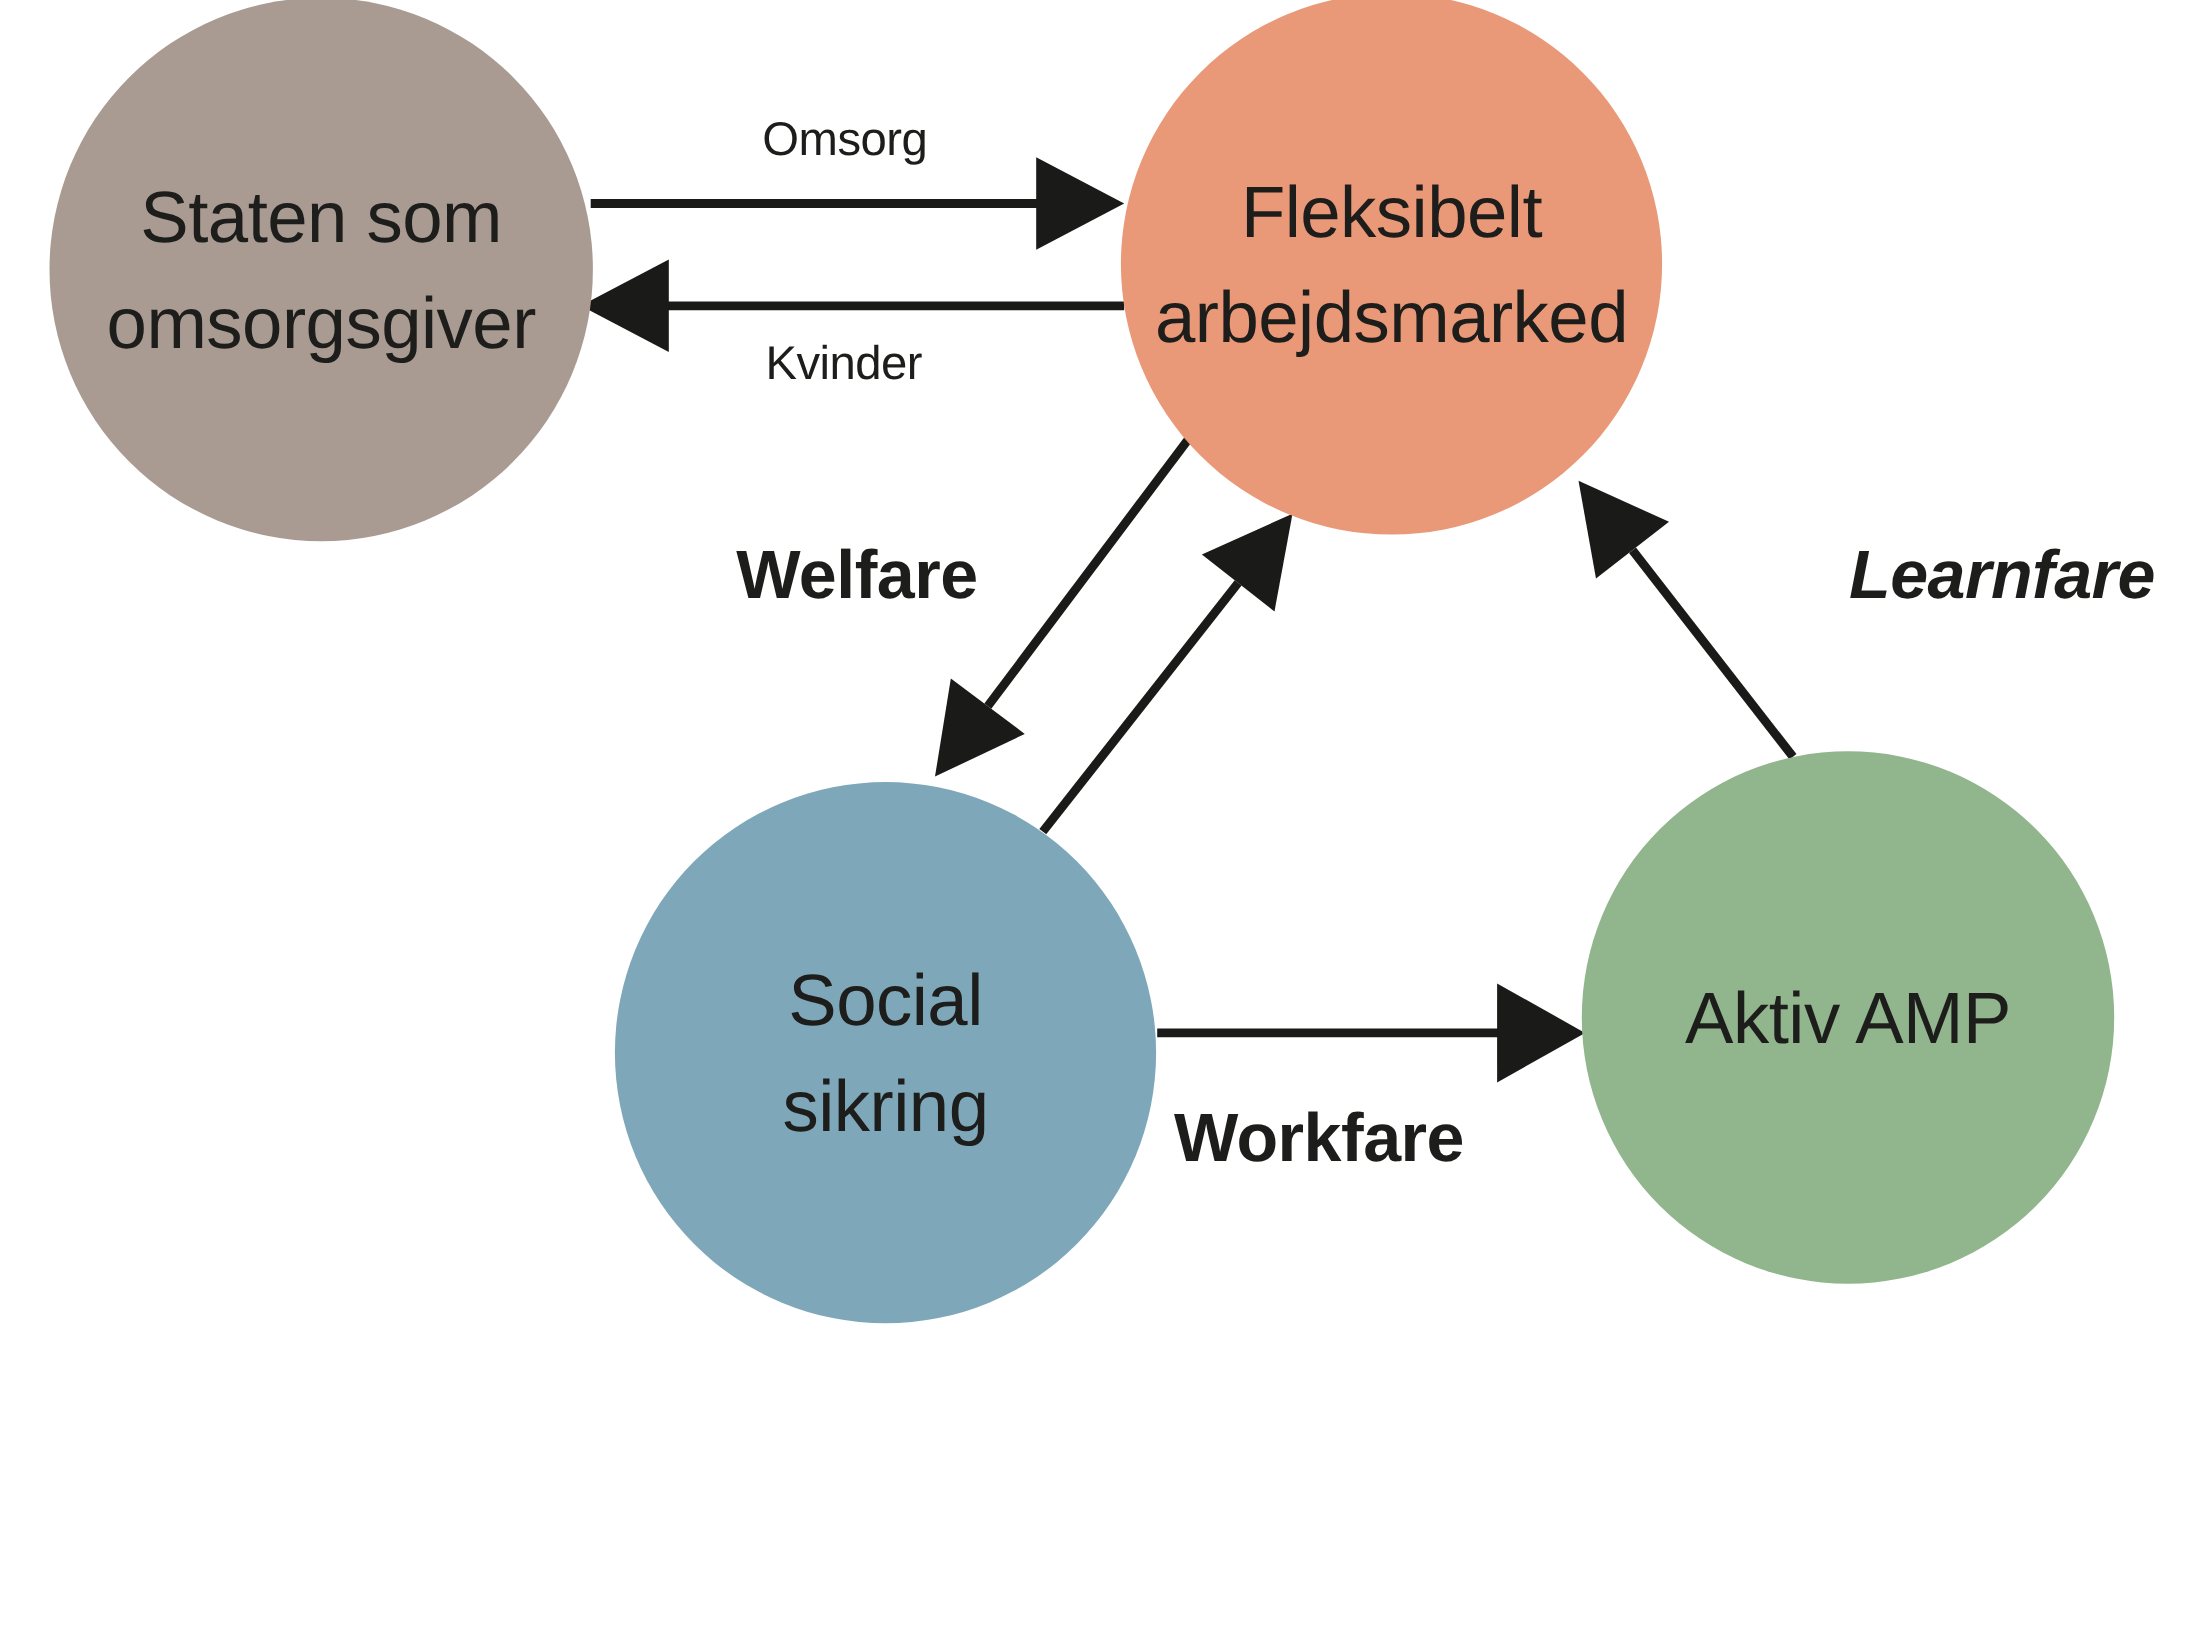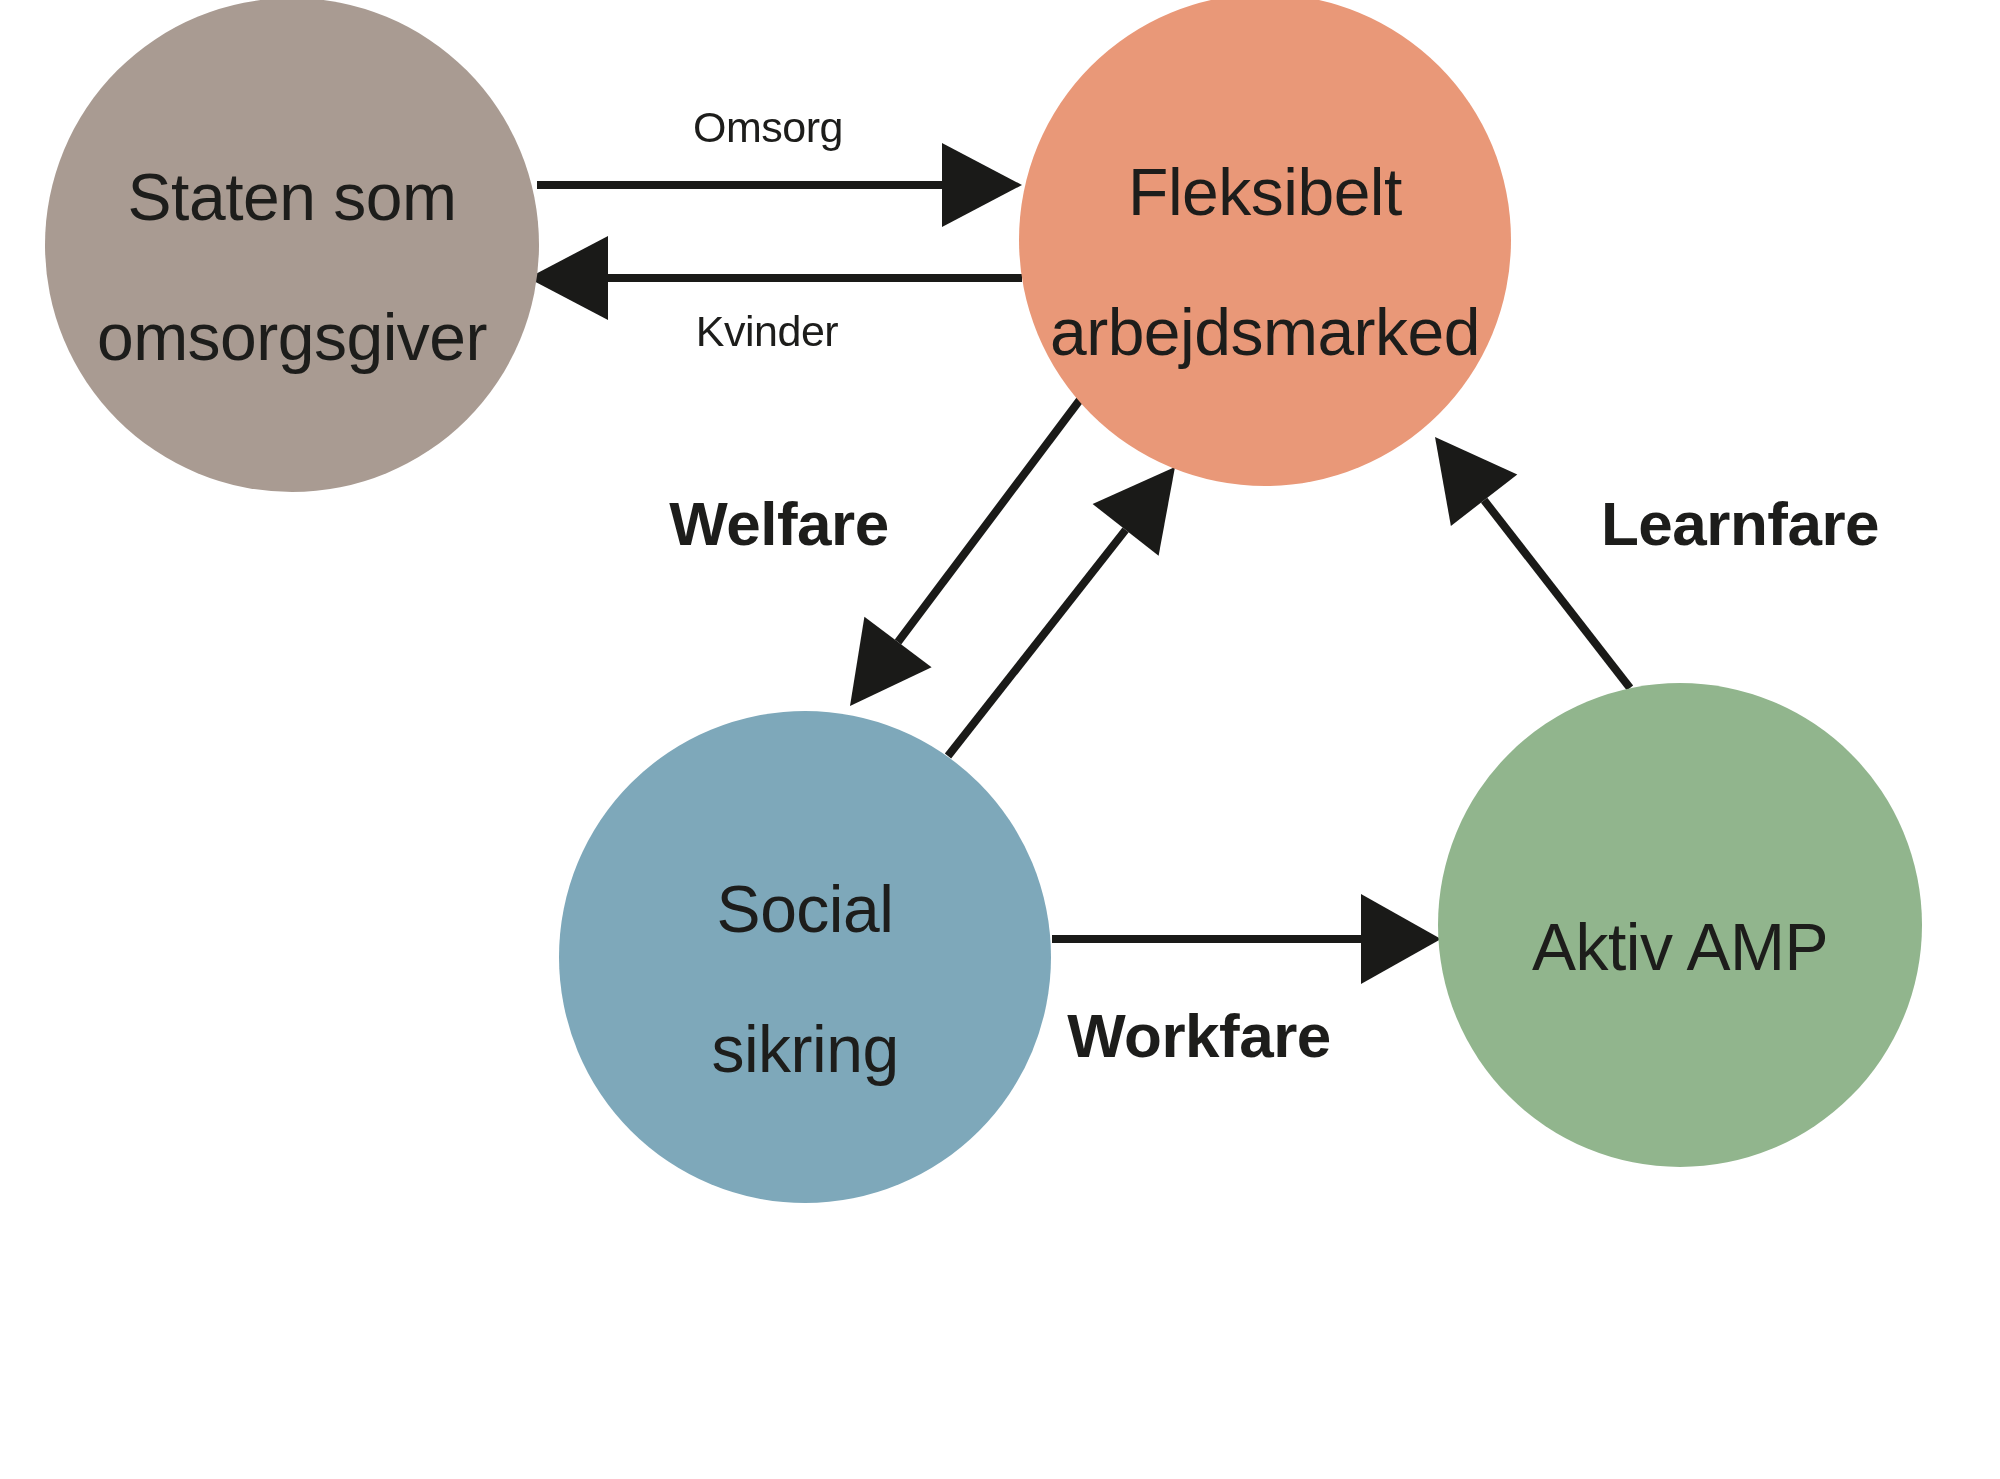--- a/index.html
+++ b/index.html
@@ -39,21 +39,20 @@
     justify-content: center;
     text-align: center;
   }
   .node-label {
     font-size: 66px;
     line-height: 96px;
     letter-spacing: -0.5px;
   }
   .node-label span {
     display: block;
-    margin-top: 44px;
   }
   .node-label span:empty {
     display: none;
   }
   .node-staten      { left: 45px;   top: -2px;  width: 494px; height: 494px; background: #a99b92; }
   .node-fleksibelt  { left: 1019px; top: -6px;  width: 492px; height: 492px; background: #e99878; }
   .node-social      { left: 559px;  top: 711px; width: 492px; height: 492px; background: #7ea8ba; align-items: center; }
   .node-aktiv       { left: 1438px; top: 683px; width: 484px; height: 484px; background: #91b58d; }
   .edge-label {
     position: absolute;
@@ -63,21 +62,21 @@
     letter-spacing: -0.5px;
   }
   .edge-label.bold {
     font-weight: bold;
     font-size: 62px;
     letter-spacing: -0.5px;
   }
   .label-omsorg    { left: 768px;  top: 127px; }
   .label-kvinder   { left: 767px;  top: 331px; }
   .label-welfare   { left: 779px;  top: 523px; }
-  .label-learnfare { left: 1740px; top: 523px; }
+  .label-learnfare { left: 1820px; top: 523px; font-style: italic; }
   .label-workfare  { left: 1199px; top: 1035px; }
 </style>
 </head>
 <body>
 
 <div class="canvas">
 
   <svg class="arrows" viewBox="0 0 2000 1479" xmlns="http://www.w3.org/2000/svg">
     <g>
       <line x1="537" y1="185" x2="946" y2="185"></line>

